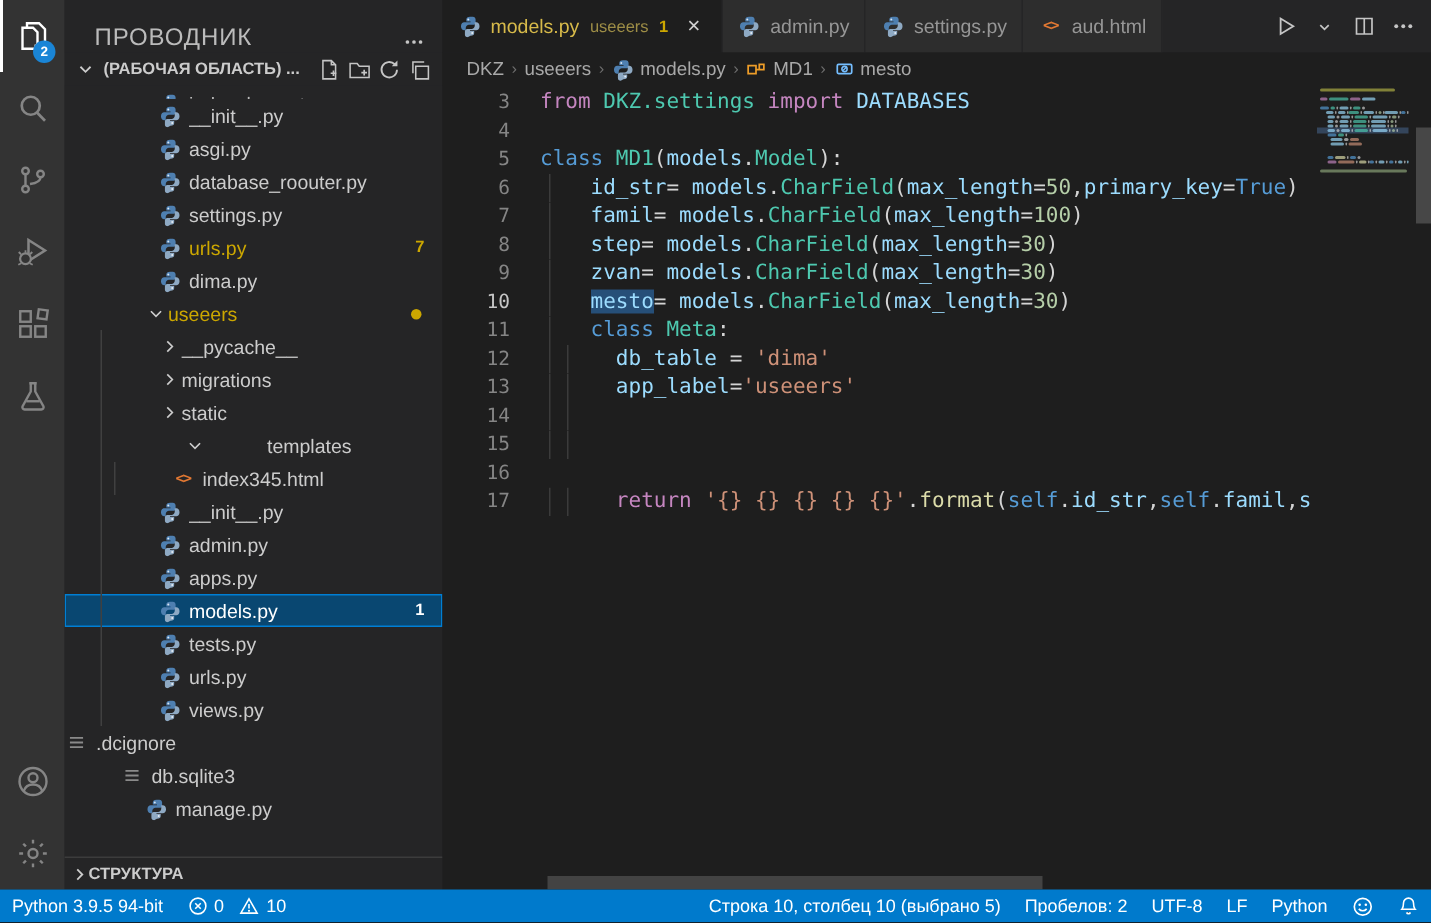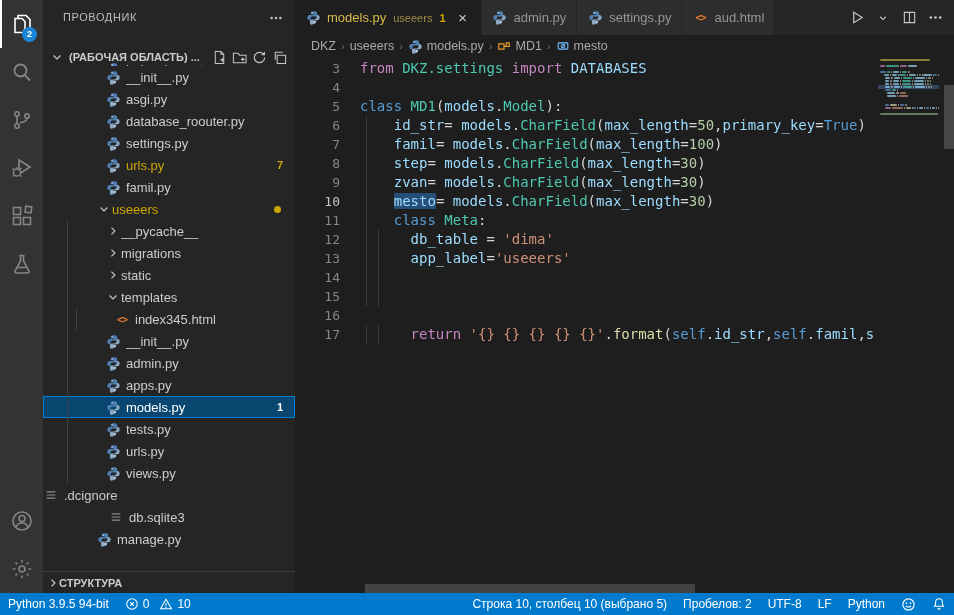--- a/index.html
+++ b/index.html
@@ -11,22 +11,22 @@
   
   .activitybar{position:absolute;left:0;top:0;width:43px;height:593px;background:#333333;z-index:5;}
   .act-item{position:relative;width:43px;height:48px;display:flex;align-items:center;justify-content:center;color:#858585;}
   .act-item.active{color:#ffffff;border-left:2px solid #fff;}
   .act-badge{position:absolute;right:6px;bottom:6px;min-width:15px;height:15px;border-radius:50%;
              background:#1a85d6;color:#fff;font-size:9px;line-height:15px;text-align:center;font-weight:bold;}
   .act-bottom{position:absolute;bottom:0;left:0;width:43px;}
 
   
   .sidebar{position:absolute;left:43px;top:0;width:252px;height:593px;background:#252526;font-size:13px;}
-  .side-title{height:35px;display:flex;align-items:flex-start;padding:0 12px 0 20px;font-size:11px;
-              letter-spacing:.6px;color:#bbbbbb;margin-top:11px;}
+  .side-title{height:35px;display:flex;align-items:flex-end;padding:0 12px 0 20px;font-size:16px;
+              letter-spacing:.6px;color:#bbbbbb;}
   .side-title .grow{flex:1;}
   .section-head{height:22px;display:flex;align-items:center;padding:0 6px 0 4px;font-size:11px;
                 font-weight:bold;color:#cccccc;background:#252526;}
   .section-head .lbl{margin-left:2px;flex:1;white-space:nowrap;overflow:hidden;}
   .section-head .hicon{width:20px;height:20px;display:flex;align-items:center;justify-content:center;color:#c5c5c5;}
   .tree{position:absolute;top:58px;left:0;right:0;height:513px;overflow:hidden;}
   .tree-guide{position:absolute;width:1px;background:#404040;}
   .trow{position:absolute;left:0;right:0;height:22px;display:flex;align-items:center;white-space:nowrap;color:#cccccc;}
   .trow .chev{width:16px;height:16px;flex:none;display:flex;align-items:center;justify-content:center;color:#c5c5c5;}
   .trow .ficon{width:16px;height:16px;flex:none;display:flex;align-items:center;justify-content:center;margin-right:5px;}
@@ -290,21 +290,21 @@
         </div>
         <div class="trow" style="top: 118px; padding-left: 62px;">
           <span class="ficon">
             <svg width="15" height="15" viewBox="0 0 16 16">
               <path fill="#4e7fb0" d="M7.9 1.2c-1.9 0-2.7.8-2.7 2v1.4h3v.6H3.7C2.5 5.2 1.4 6.2 1.4 8s1.1 2.8 2.3 2.8h1.1V9.3c0-1.3 1.1-2.3 2.3-2.3h3c.9 0 1.7-.8 1.7-1.7V3.2c0-1.2-.8-2-2-2z"></path>
               <circle cx="6.6" cy="3.2" r=".7" fill="#d8e6f2"></circle>
               <path fill="#8ea9c3" d="M8.1 14.8c1.9 0 2.7-.8 2.7-2v-1.4h-3v-.6h4.5c1.2 0 2.3-1 2.3-2.8s-1.1-2.8-2.3-2.8h-1.1v2.5c0 1.3-1.1 2.3-2.3 2.3h-3c-.9 0-1.7.8-1.7 1.7v2.1c0 1.2.8 2 2 2z"></path>
               <circle cx="9.4" cy="12.8" r=".7" fill="#e8eef5"></circle>
             </svg>
           </span>
-          <span class="lbl">famil.py</span>
+          <span class="lbl">dima.py</span>
         </div>
         <div class="trow warn" style="top: 140px; padding-left: 53px;">
           <span class="chev">
             <svg width="12" height="12" viewBox="0 0 16 16">
               <path fill="none" stroke="#ccc" stroke-width="1.5" d="M3.5 6 8 10.5 12.5 6"></path>
             </svg>
           </span>
           <span class="lbl">useeers</span>
           <span class="dot"></span>
         </div>
@@ -325,21 +325,21 @@
           <span class="lbl">migrations</span>
         </div>
         <div class="trow" style="top: 206px; padding-left: 62px; align-items: center;">
           <span class="chev">
             <svg width="12" height="12" viewBox="0 0 16 16">
               <path fill="none" stroke="#ccc" stroke-width="1.5" d="M6 3.5 10.5 8 6 12.5"></path>
             </svg>
           </span>
           <span class="lbl">static</span>
         </div>
-        <div class="trow" style="top: 228px; padding-left: 62px;">
+        <div class="trow" style="top: 228px; padding-left: 79px; gap: 40px;">
           <span class="chev">
             <svg width="12" height="12" viewBox="0 0 16 16">
               <path fill="none" stroke="#ccc" stroke-width="1.5" d="M3.5 6 8 10.5 12.5 6"></path>
             </svg>
           </span>
           <span class="lbl">templates</span>
         </div>
         <div class="trow" style="top: 250px; padding-left: 71px;">
           <span class="ficon">
             <span class="ic-html">&lt;&gt;</span>
@@ -427,21 +427,21 @@
         <div class="trow" style="top: 426px; ">
           <span class="ficon">
             <svg width="14" height="14" viewBox="0 0 16 16">
               <g stroke="#8a8a8a" stroke-width="1.4">
                 <path d="M3 4.5h10M3 8h10M3 11.5h10"></path>
               </g>
             </svg>
           </span>
           <span class="lbl">.dcignore</span>
         </div>
-        <div class="trow" style="top: 448px; padding-left: 65px;">
+        <div class="trow" style="top: 448px; padding-left: 37px;">
           <span class="ficon">
             <svg width="14" height="14" viewBox="0 0 16 16">
               <g stroke="#8a8a8a" stroke-width="1.4">
                 <path d="M3 4.5h10M3 8h10M3 11.5h10"></path>
               </g>
             </svg>
           </span>
           <span class="lbl">db.sqlite3</span>
         </div>
         <div class="trow" style="top: 470px; padding-left: 53px;">

